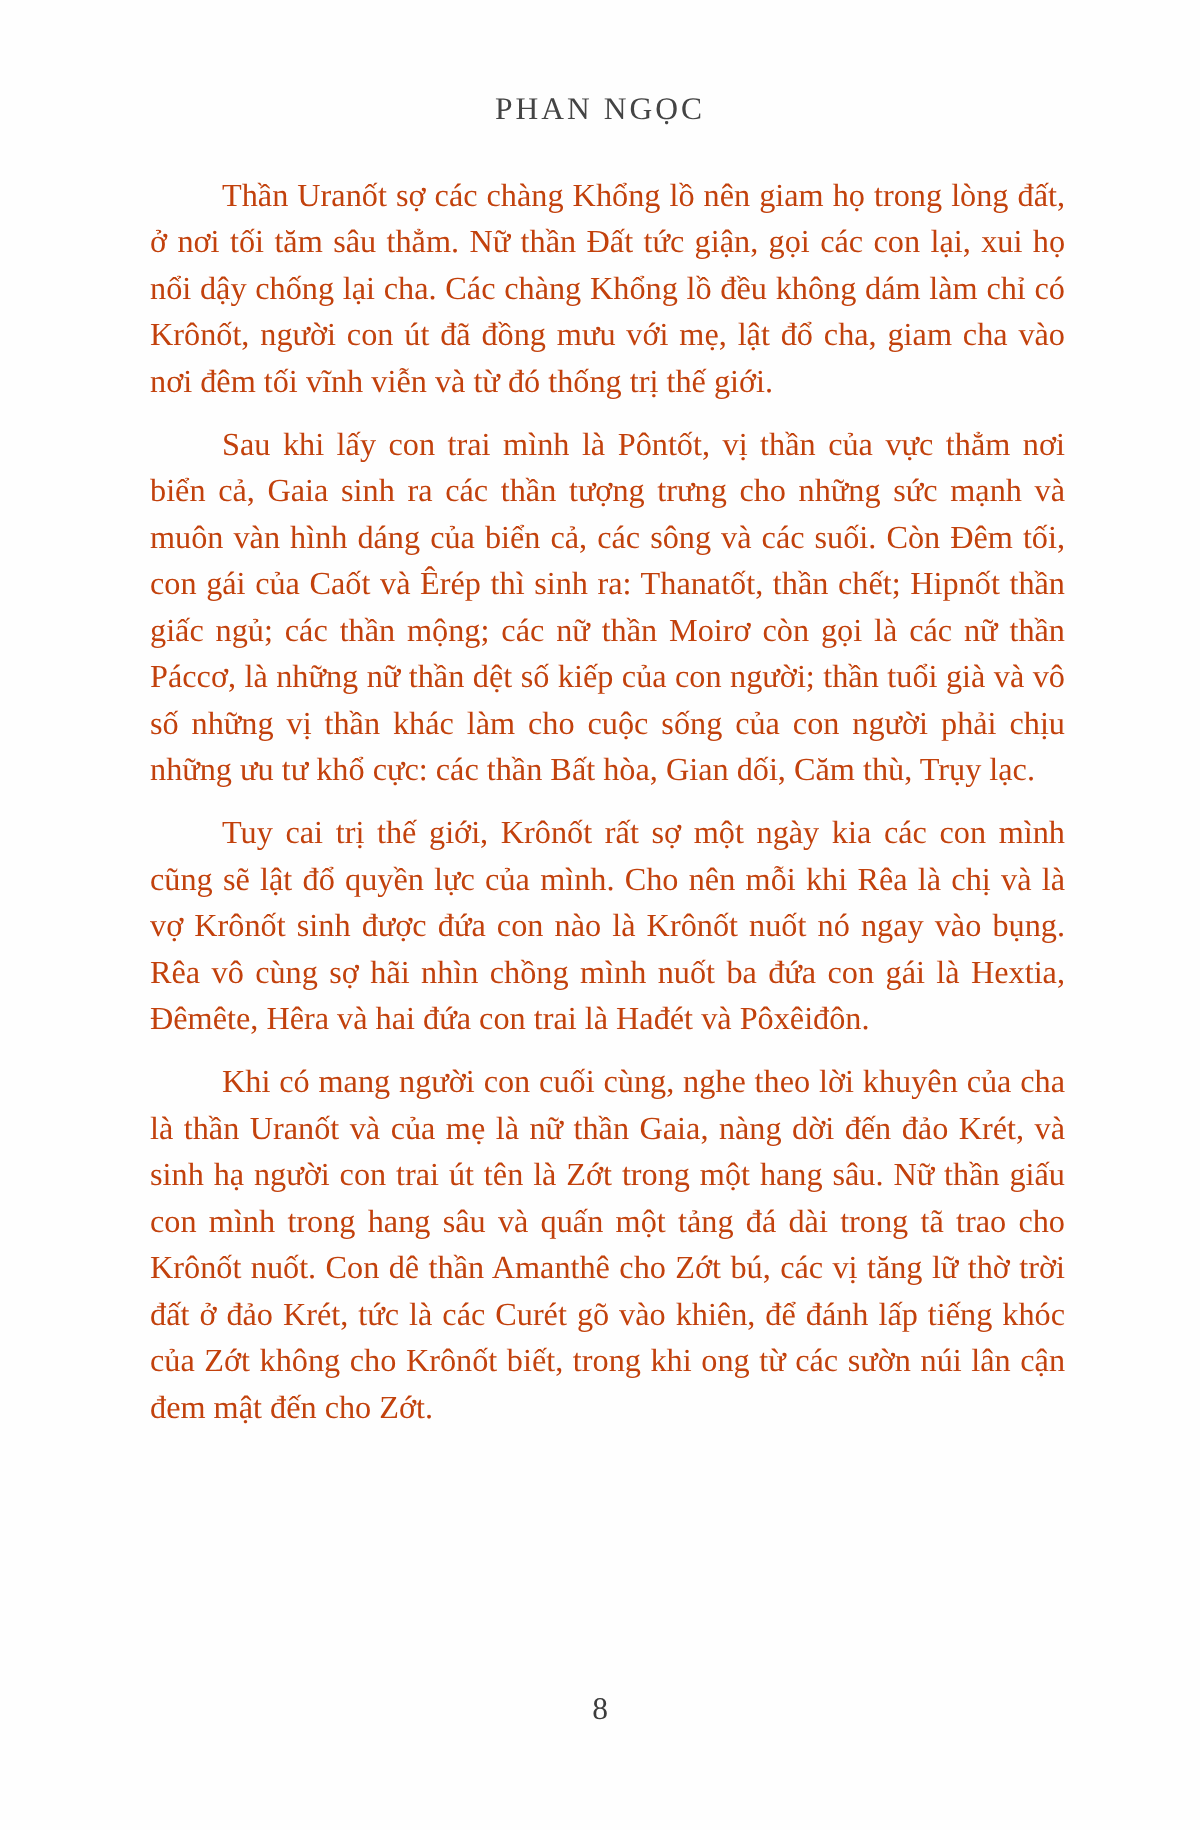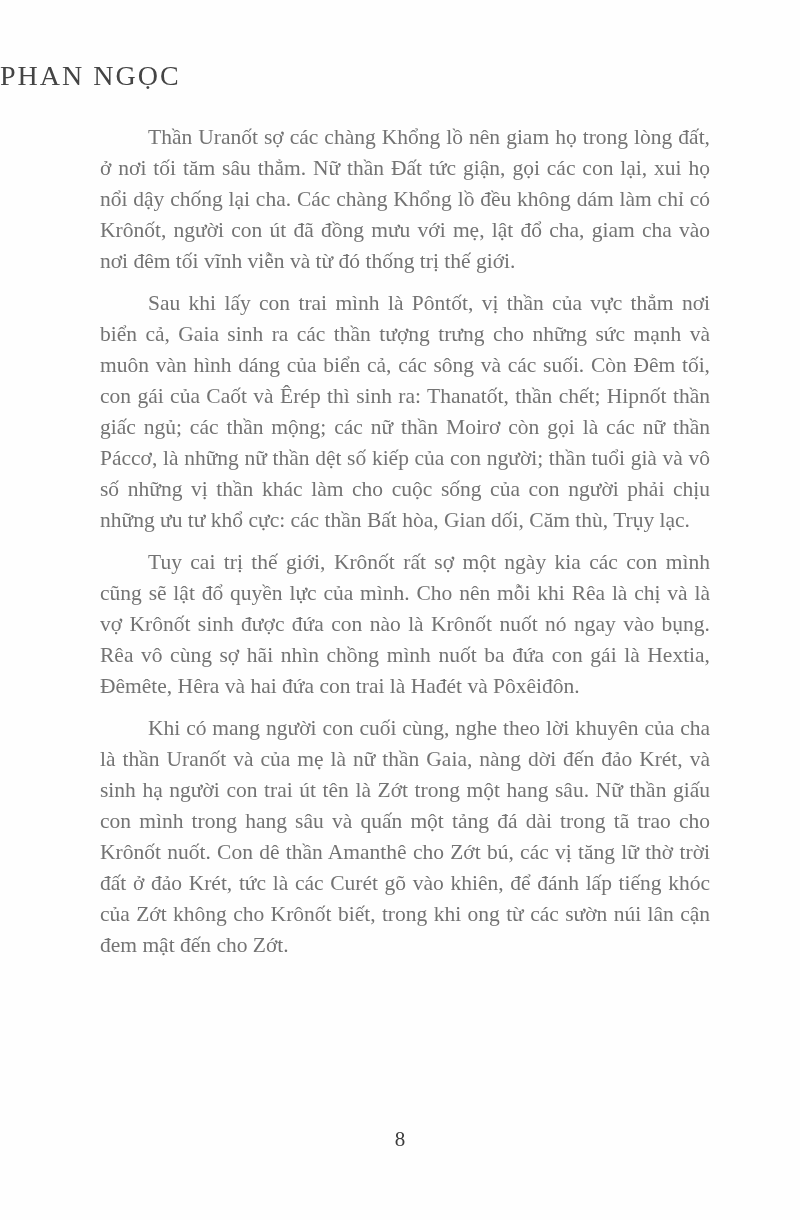--- a/index.html
+++ b/index.html
@@ -11,34 +11,35 @@
     position: relative;
     width: 800px;
     height: 1220px;
     background: #fefefe;
     overflow: hidden;
     font-family: "Liberation Serif", "DejaVu Serif", serif;
     color: #3a3a3a;
   }
   .running-header {
     margin-top: 60px;
-    font-size: 28px;
+    text-align: center;
+    font-size: 21px;
     letter-spacing: 2px;
     color: #444444;
   }
   .page-body {
     margin: 30px 90px 0 100px; 
     text-align: justify;
   }
   .para {
     margin: 0 0 11px 0;
     font-size: 21.5px;
     line-height: 31px;
     text-indent: 48px;
-    color: #737373;
+    color: #c2410c;
   }
   .page-number {
     position: absolute;
     left: 0;
     right: 0;
     bottom: 68px;
     text-align: center;
     font-size: 21px;
     color: #3c3c3c;
   }

